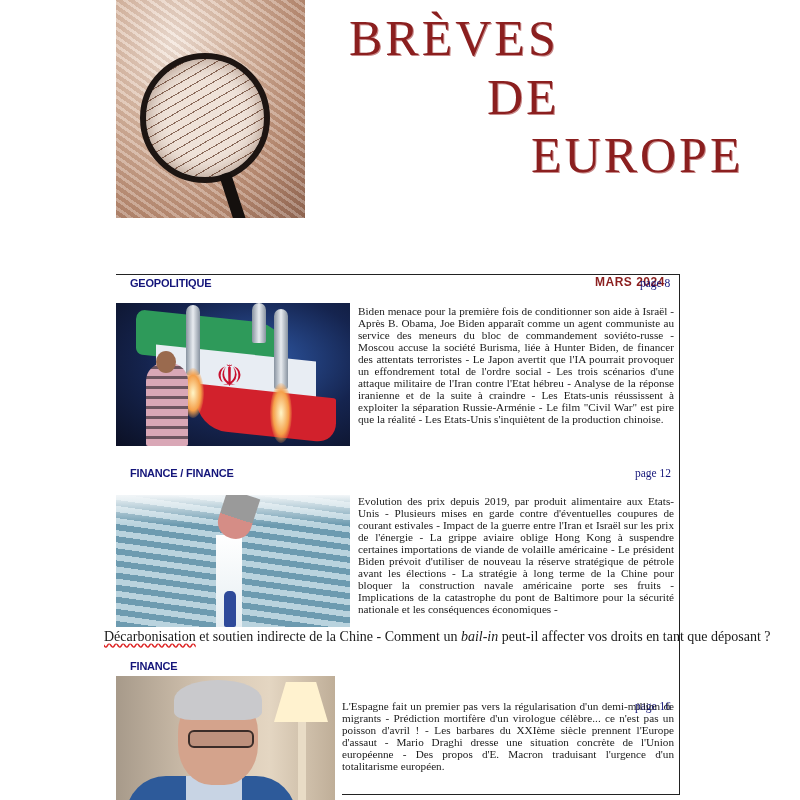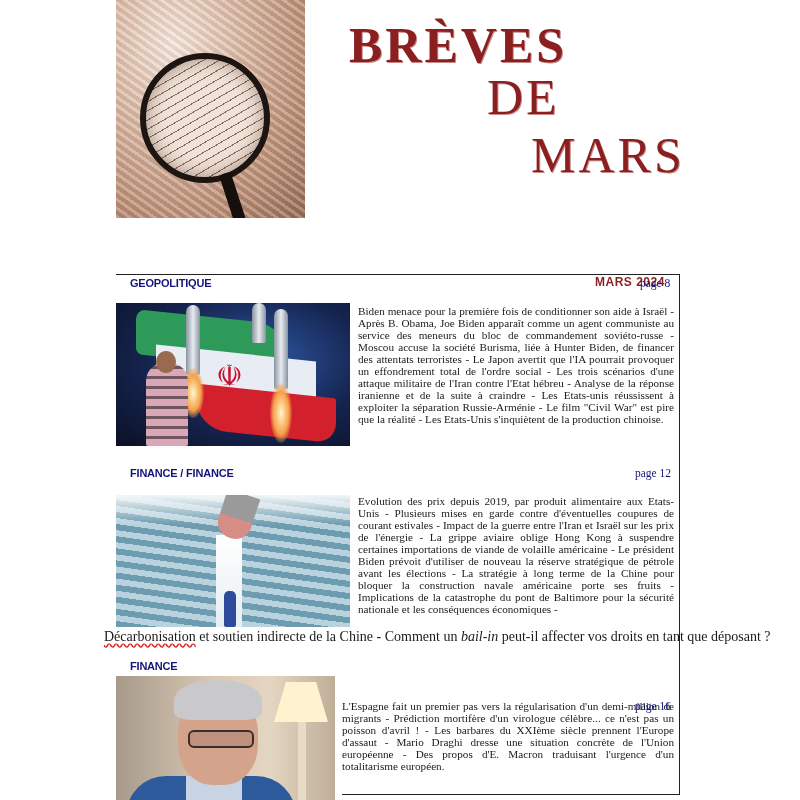--- a/index.html
+++ b/index.html
@@ -10,21 +10,21 @@
     background: radial-gradient(ellipse at 30% 20%, #f4e6dc 0%, #d9b9a4 35%, #b98c73 70%, #8e6450 100%); }
   .cover-img .streaks { position:absolute; inset:0;
     background: repeating-linear-gradient(35deg, rgba(255,255,255,0.35) 0 3px, rgba(120,80,60,0.15) 3px 7px); opacity:.7; }
   .cover-img .lens { position:absolute; left:24px; top:53px; width:118px; height:118px; border-radius:50%;
     border:6px solid #1d1512; background: repeating-linear-gradient(-30deg, #efe2d8 0 3px, #8a6a5a 3px 4px, #efe2d8 4px 8px); box-shadow: inset 0 0 18px rgba(80,40,20,.45); }
   .cover-img .handle { position:absolute; left:112px; top:172px; width:12px; height:60px; background:#15100e; transform:rotate(-18deg); border-radius:4px; }
 
   
   .title-word { position:absolute; font-family:"Liberation Serif", serif; color:#8b1f1f; font-size:50px; letter-spacing:3px; line-height:1;
      text-shadow: 1px 1px 0 #c88a8a; }
-  .t1 { left:349px; top:20px;font-weight:bold; }
+  .t1 { left:349px; top:13px; }
   .t2 { left:487px; top:72px; }
   .t3 { left:531px; top:130px; }
 
   .issue-date { position:absolute; left:595px; top:236px; font-family:"Liberation Sans", sans-serif; font-weight:bold; font-size:12px; color:#8b1f1f; letter-spacing:.5px;margin-top:39px; }
 
   
   .box-top { position:absolute; left:116px; top:274px; width:564px; height:0; border-top:1.5px solid #222; }
   .box-right { position:absolute; left:679px; top:274px; width:0; height:521px; border-left:1.5px solid #222; }
   .box-bottom { position:absolute; left:342px; top:794px; width:338px; height:0; border-top:1.5px solid #222; }
 
@@ -75,21 +75,21 @@
 <body>
 
 <div class="cover-img">
   <div class="streaks"></div>
   <div class="lens"></div>
   <div class="handle"></div>
 </div>
 
 <div class="title-word t1">BRÈVES</div>
 <div class="title-word t2">DE</div>
-<div class="title-word t3">MARS</div>
+<div class="title-word t3">EUROPE</div>
 <div class="issue-date">MARS 2024</div>
 
 <div class="box-top"></div>
 <div class="box-right"></div>
 <div class="box-bottom"></div>
 
 <div class="sec-head" style="left:118px; top:277px;">GEOPOLITIQUE</div>
 <div class="sec-page" style="left:640px; top:277px;">page 8</div>
 <div class="img img-geo">
   <div class="map-green"></div>

